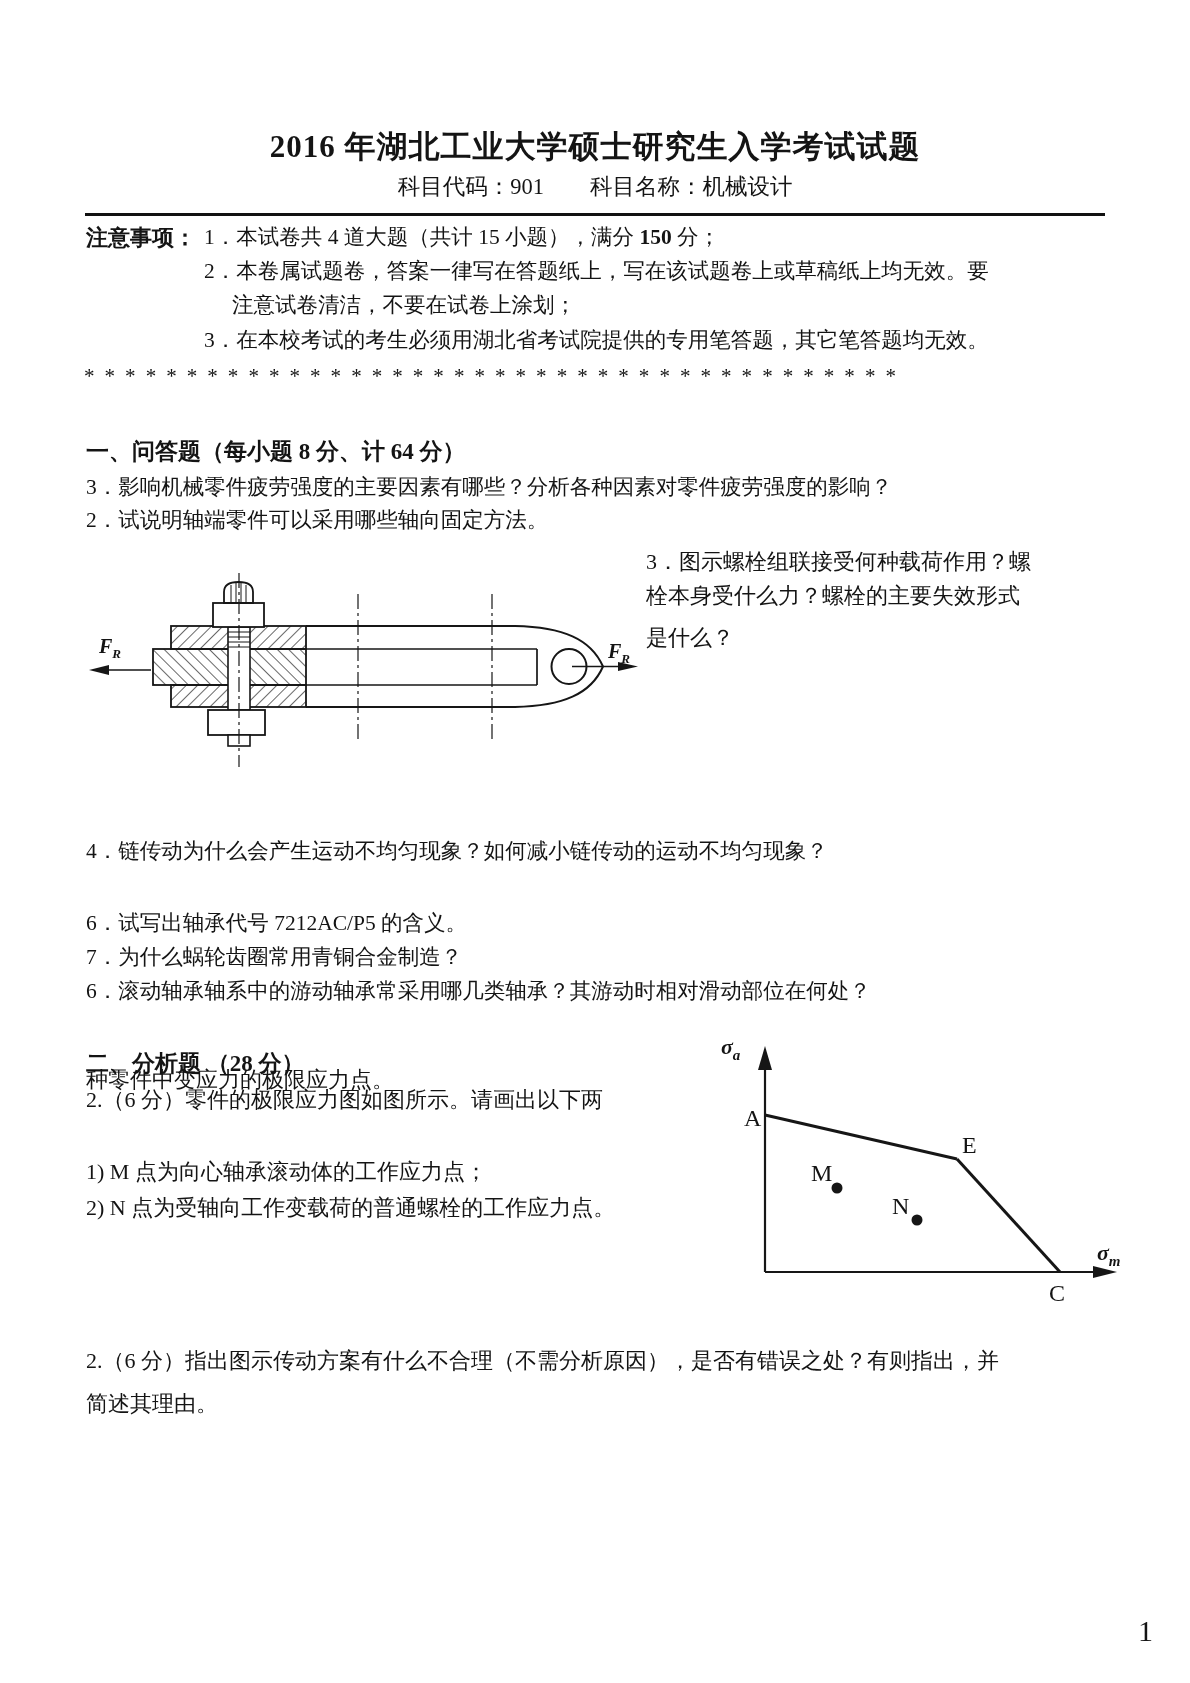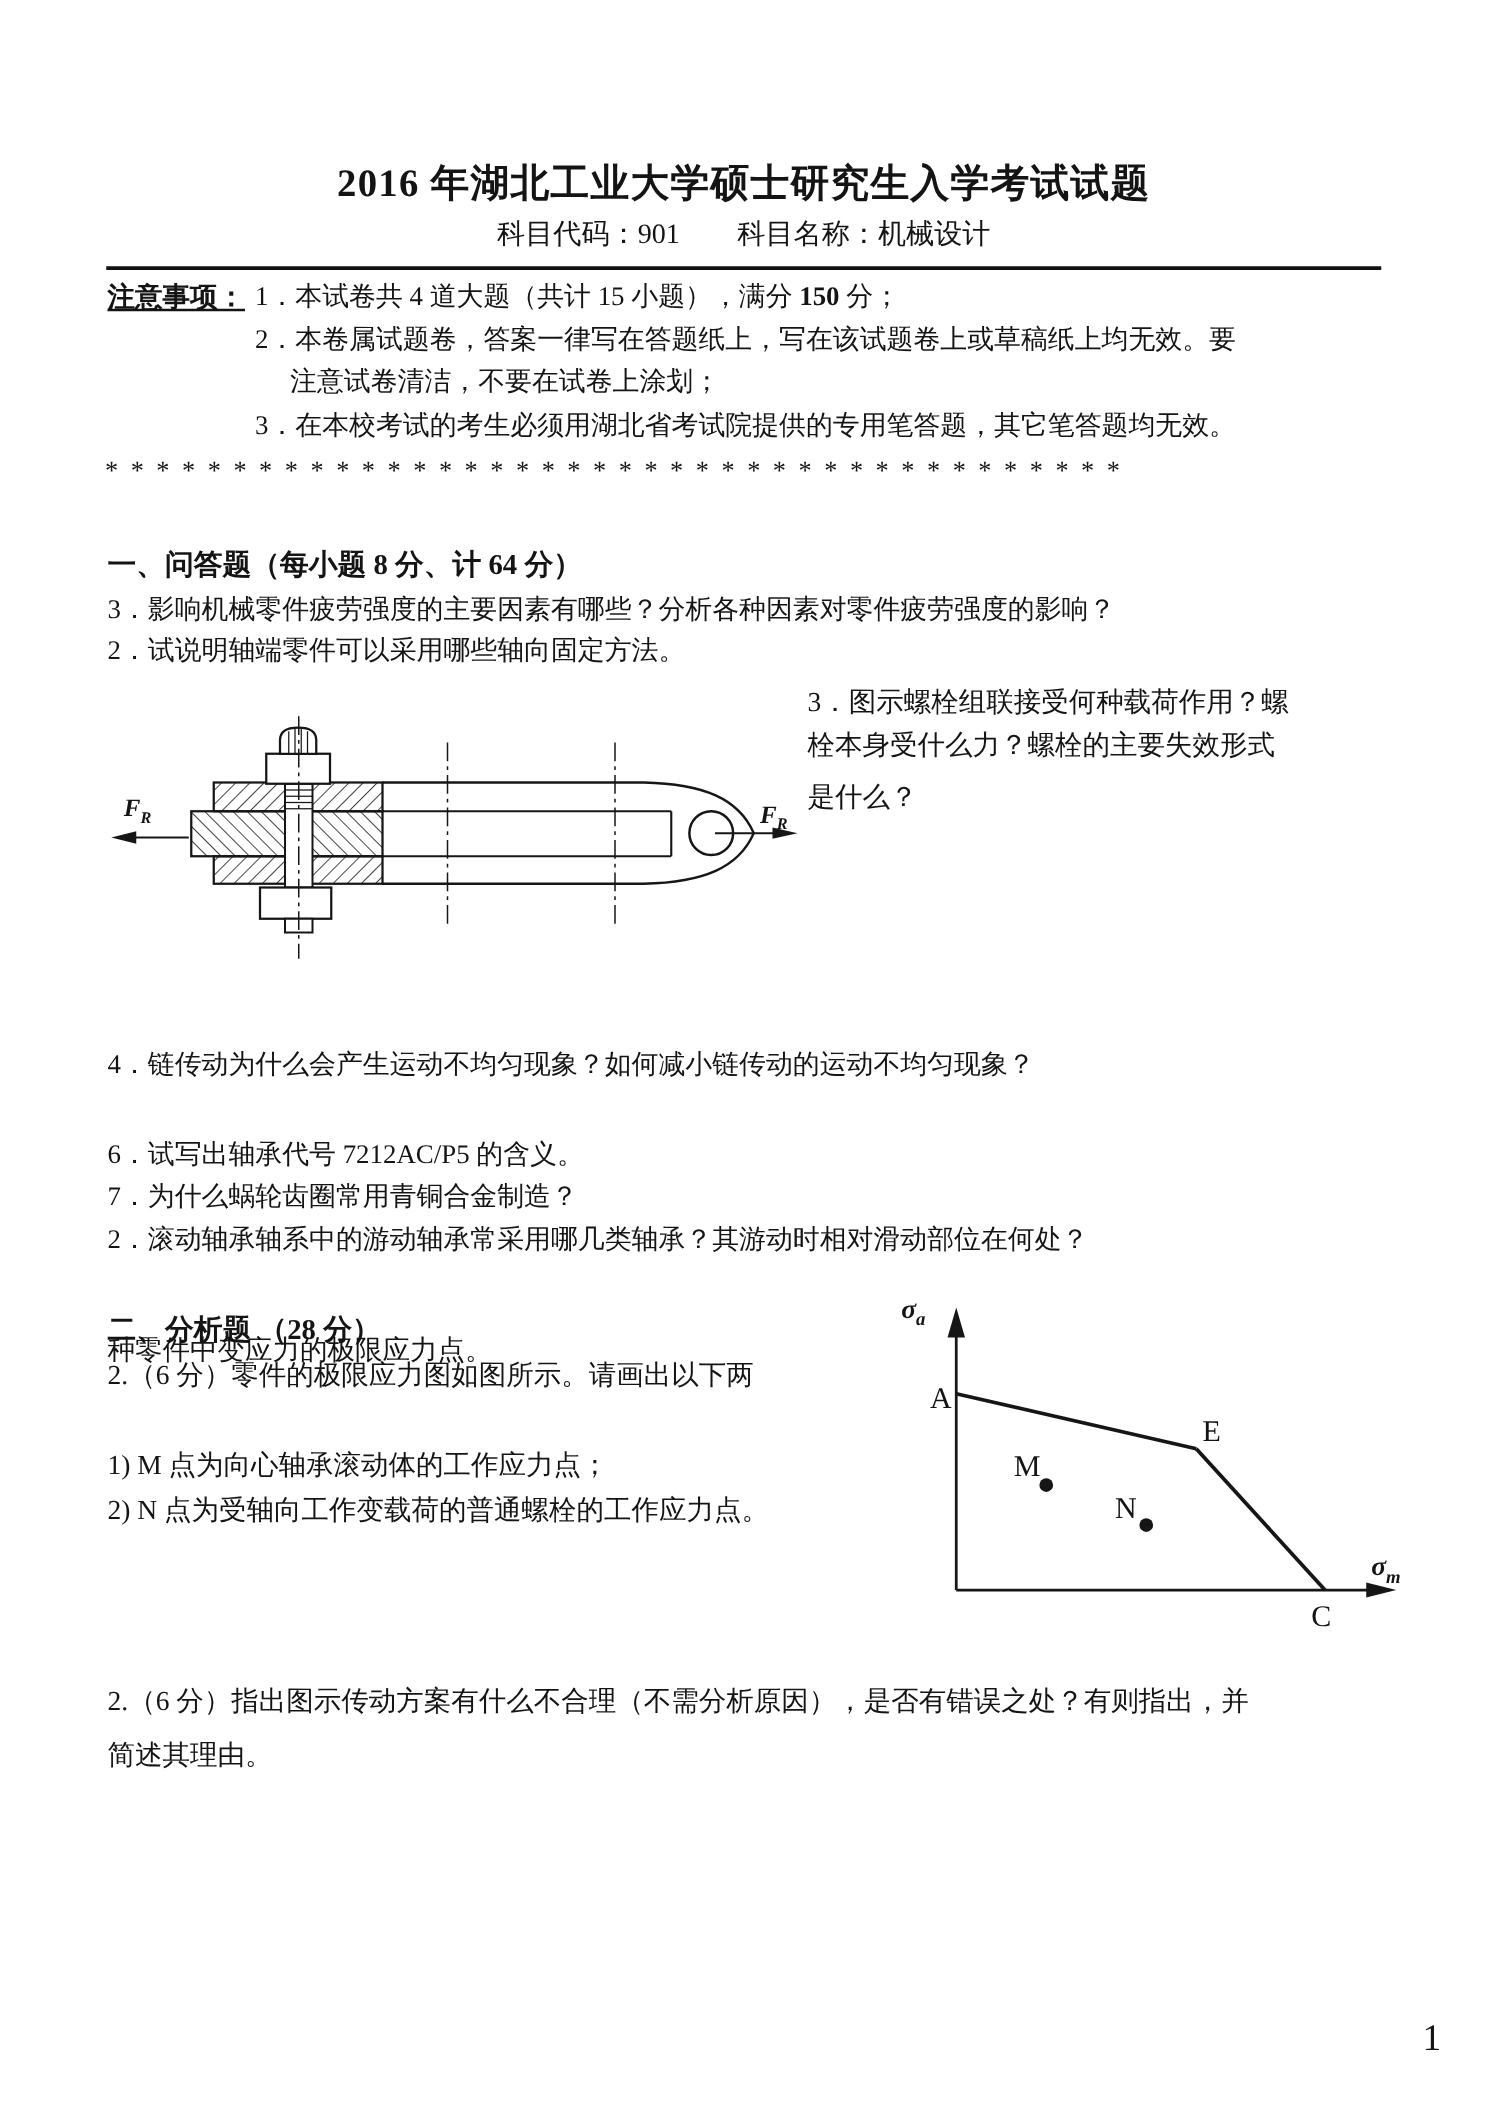--- a/index.html
+++ b/index.html
@@ -24,21 +24,21 @@
 </style>
 </head>
 <body>
 
 <div id="page">
 
   <div class="t title" style="top:128px;left:0;">2016 年湖北工业大学硕士研究生入学考试试题</div>
   <div class="t subtitle" style="top:173px;left:0;"><span>科目代码：901</span><span class="gap"></span><span>科目名称：机械设计</span></div>
   <div class="rule" style="top:213px;"></div>
 
-  <div class="t s22 b" style="left:86px;top:224px;text-decoration:underline;">注意事项：</div>
+  <div class="t s22 b" style="left:86px;top:224px;">注意事项：</div>
   <div class="t s21" style="left:204px;top:224px;"><span>1．本试卷共 4 道大题（共计 15 小题），满分 </span><span class="b">150</span><span> 分；</span></div>
   <div class="t s21" style="left:204px;top:258px;">2．本卷属试题卷，答案一律写在答题纸上，写在该试题卷上或草稿纸上均无效。要</div>
   <div class="t s21" style="left:232px;top:292px;">注意试卷清洁，不要在试卷上涂划；</div>
   <div class="t s21" style="left:204px;top:327px;">3．在本校考试的考生必须用湖北省考试院提供的专用笔答题，其它笔答题均无效。</div>
 
   <div class="t stars" style="left:84px;top:363px;">* * * * * * * * * * * * * * * * * * * * * * * * * * * * * * * * * * * * * * * *</div>
 
   <div class="t b" style="left:86px;top:438px;font-size:23px;">一、问答题（每小题 8 分、计 64 分）</div>
   <div class="t s21" style="left:86px;top:474px;">3．影响机械零件疲劳强度的主要因素有哪些？分析各种因素对零件疲劳强度的影响？</div>
   <div class="t s21" style="left:86px;top:507px;">2．试说明轴端零件可以采用哪些轴向固定方法。</div>
@@ -93,21 +93,21 @@
     <text class="flabel" x="14" y="116"><tspan>F</tspan><tspan dy="5" font-size="13">R</tspan></text>
 
     <line class="stroke" x1="487" y1="129.5" x2="543" y2="129.5" stroke-width="1.6"></line>
     <polygon points="553,129.5 533,125 533,134" fill="#161616"></polygon>
     <text class="flabel" x="523" y="121"><tspan>F</tspan><tspan dy="5" font-size="13">R</tspan></text>
   </svg>
 
   <div class="t s21" style="left:86px;top:838px;">4．链传动为什么会产生运动不均匀现象？如何减小链传动的运动不均匀现象？</div>
   <div class="t s21" style="left:86px;top:910px;">6．试写出轴承代号 7212AC/P5 的含义。</div>
   <div class="t s21" style="left:86px;top:944px;">7．为什么蜗轮齿圈常用青铜合金制造？</div>
-  <div class="t s21" style="left:86px;top:978px;">2．滚动轴承轴系中的游动轴承常采用哪几类轴承？其游动时相对滑动部位在何处？</div>
+  <div class="t s21" style="left:86px;top:978px;">6．滚动轴承轴系中的游动轴承常采用哪几类轴承？其游动时相对滑动部位在何处？</div>
 
   <div class="t b" style="left:86px;top:1050px;font-size:23px;">二、分析题 （28 分）</div>
   <div class="t s22" style="left:86px;top:1086px;">2.（6 分）零件的极限应力图如图所示。请画出以下两</div>
   <div class="t s22" style="left:86px;top:1066px;">种零件中变应力的极限应力点。</div>
   <div class="t s22" style="left:86px;top:1158px;">1) M 点为向心轴承滚动体的工作应力点；</div>
   <div class="t s22" style="left:86px;top:1194px;">2) N 点为受轴向工作变载荷的普通螺栓的工作应力点。</div>
 
   <svg style="left:695px;top:1020px;" width="445" height="300" viewBox="0 0 445 300">
 
     <line class="stroke" x1="70" y1="34" x2="70" y2="252" stroke-width="2.2"></line>

